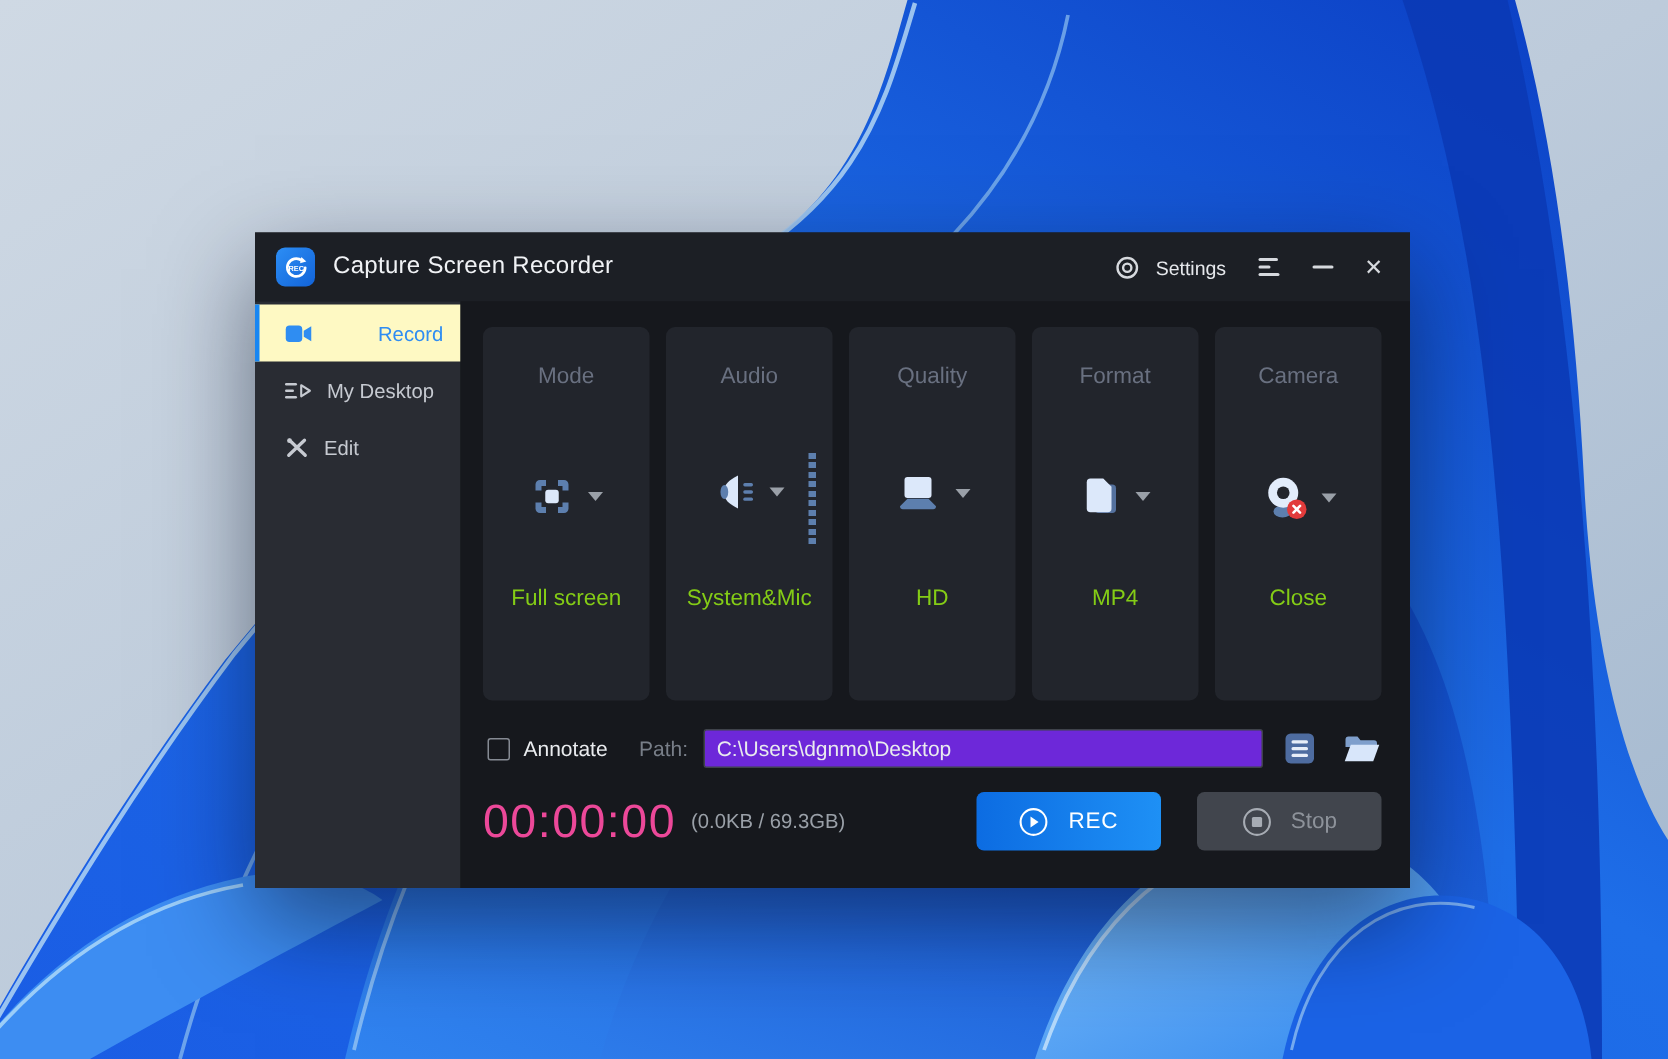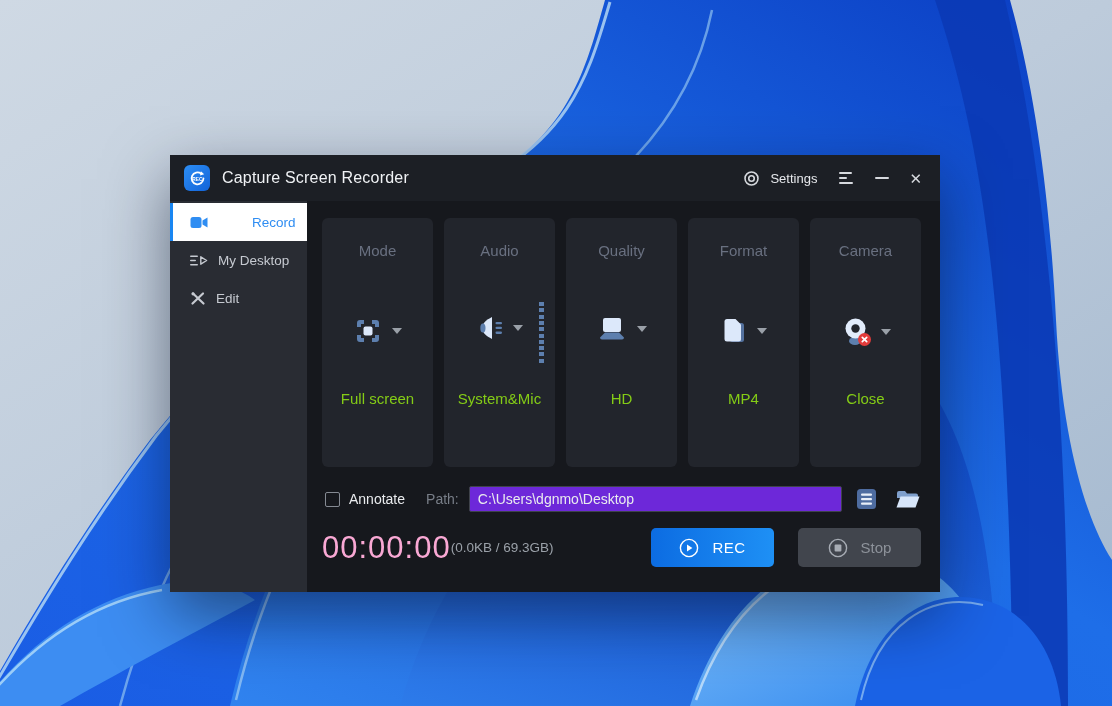--- a/index.html
+++ b/index.html
@@ -27,21 +27,21 @@
   .menu-btn i:nth-child(3){ width:14px; }
   .min-btn { width:14px; height:2px; background:#d6d9de; border-radius:1px; }
   .close-btn { color:#d6d9de; font-size:15px; line-height:1; }
 
   .body { flex:1; display:flex; min-height:0; }
 
   
   .sidebar { flex:0 0 137px; background:#292c33; padding-top:2px; }
   .side-item { height:38px; display:flex; align-items:center; gap:10px; padding-left:17px;
                color:#c6cad1; font-size:13.5px; border-left:3px solid transparent; }
-  .side-item.active { background:#ffffff; border-left-color:#1886f2; color:#2f8df2;gap:44px; }
+  .side-item.active { background:#fef9c3; border-left-color:#1886f2; color:#2f8df2;gap:44px; }
 
   
   .main { flex:1; background:#16181d; padding:17px 19px 0 15px; }
 
   .cards { display:grid; grid-template-columns:repeat(5,1fr); gap:11px; height:249px; }
   .card { position:relative; background:#22252c; border-radius:6px; }
   .card-title { position:absolute; top:24px; width:100%; text-align:center; color:#697080; font-size:15px; }
   .icon-row { position:absolute; top:98px; width:100%; display:flex; align-items:center; justify-content:center; gap:9px; }
   .caret { width:0; height:0; border-left:5px solid transparent; border-right:5px solid transparent;
            border-top:6px solid #9aa0a8; }
@@ -54,22 +54,22 @@
   .checkbox { width:15px; height:15px; border:1px solid #858a93; border-radius:2px; background:transparent;
               margin:0 9px 0 3px; }
   .annotate-label { color:#e9ebee; font-size:14px; }
   .path-label { color:#787e88; font-size:14px; margin-left:21px; margin-right:10px; }
   .path-input { width:373px; height:26px; background:#6d28d9; border:1px solid #3f434b; border-radius:2px;
                 color:#e9ebee; font-size:14px; padding:0 8px; outline:none; font-family:"Liberation Sans",sans-serif; }
   .opt-icons { margin-left:14px; display:flex; align-items:center; gap:18px; }
 
   
   .controls { margin-top:16px; display:flex; align-items:center; }
-  .timer { font-size:31px; color:#f9a8d4; letter-spacing:1px; font-weight:400; }
-  .storage { color:#9aa0a8; font-size:13.5px; }
+  .timer { font-size:31px; color:#ec4899; letter-spacing:1px; font-weight:400; }
+  .storage { margin-left:10px; color:#9aa0a8; font-size:13.5px; }
   .btns { margin-left:auto; display:flex; gap:24px; }
   .btn { width:123px; height:39px; border-radius:5px; border:none; display:flex; align-items:center;
          justify-content:center; gap:13px; font-size:15px; font-family:"Liberation Sans",sans-serif; }
   .btn-rec { background:linear-gradient(90deg,#0c6ce2,#1e90f5); color:#ffffff; letter-spacing:.5px; }
   .btn-stop { background:#41454d; color:#8d929a; }
 </style>
 </head>
 <body>
 
 <div class="stage">

